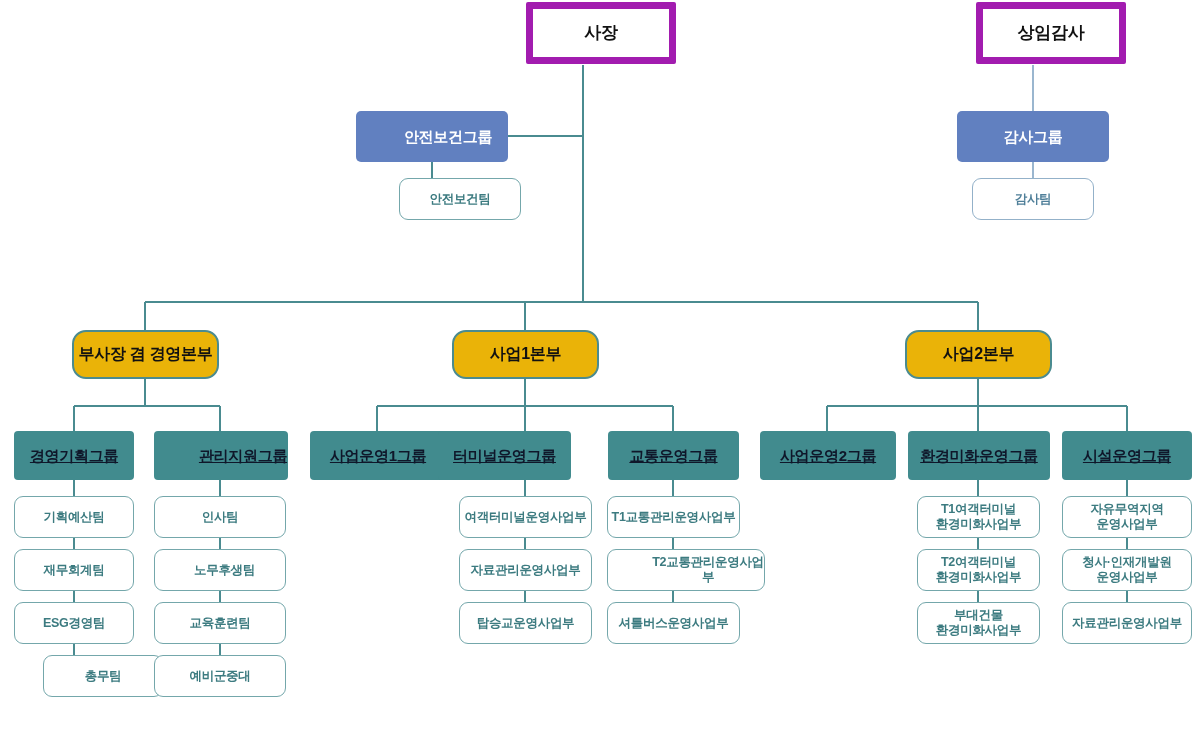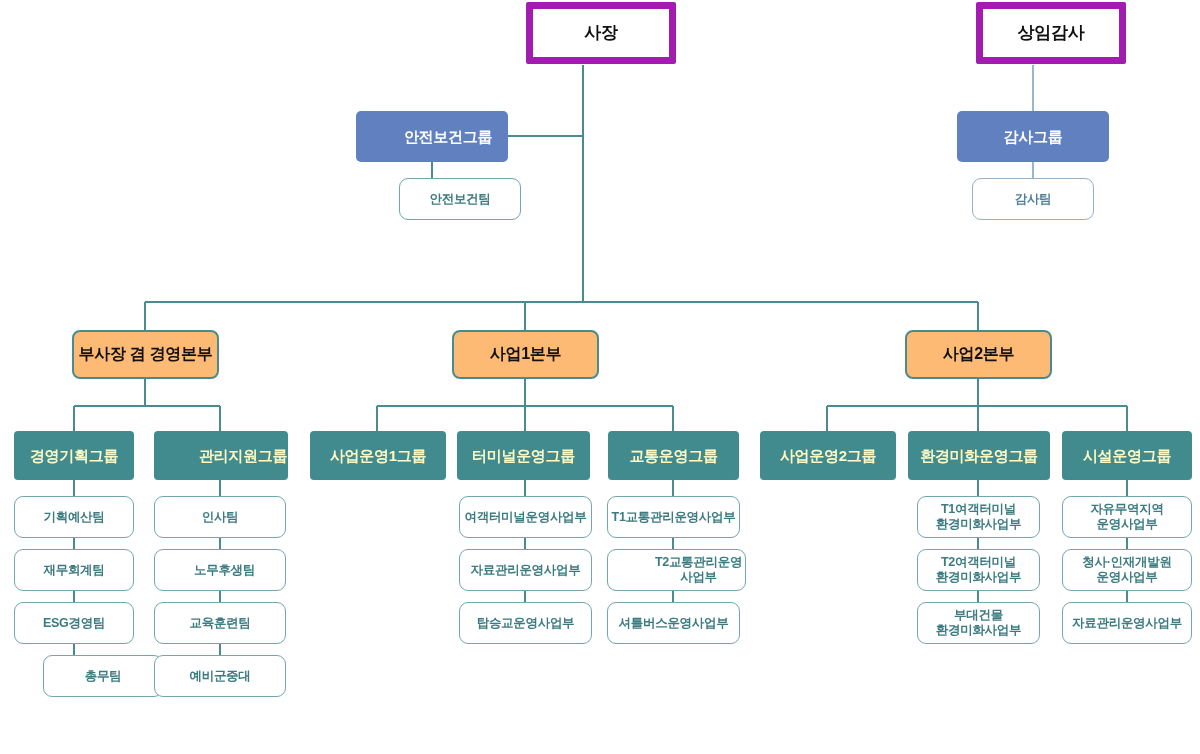--- a/index.html
+++ b/index.html
@@ -52,35 +52,36 @@
   .node.blue {
     background: #6180c0;
     border: none;
     border-radius: 5px;
     color: #ffffff;
     font-weight: bold;
     font-size: 15px;
   }
   
   .node.division {
-    background: #fdba74;
+    background: #eab308;
     border: 2px solid #4a8b90;
-    border-radius: 8px;
+    border-radius: 14px;
     color: #111111;
     font-weight: bold;
     font-size: 16px;
   }
   
   .node.teal {
     background: #418b8e;
     border: none;
     border-radius: 4px;
-    color: #fef9c3;
+    color: #0f172a;
     font-weight: bold;
     font-size: 15px;
+    text-decoration: underline;
   }
   
   .node.team {
     background: #ffffff;
     border: 1.3px solid #74a7ab;
     border-radius: 9px;
     color: #3c7b80;
     font-weight: bold;
     font-size: 12.5px;
   }
@@ -173,21 +174,21 @@
   <div class="node division" style="left:72px; top:330px; width:147px; height:49px;">부사장 겸 경영본부</div>
 
   <div class="node division" style="left:452px; top:330px; width:147px; height:49px;">사업1본부</div>
 
   <div class="node division" style="left:905px; top:330px; width:147px; height:49px;">사업2본부</div>
 
   <div class="node teal" style="left:14px; top:431px; width:120px; height:49px;">경영기획그룹</div>
   <div class="node teal" style="left:154px; top:431px; width:134px; height:49px;padding-left:44px;">관리지원그룹</div>
 
   <div class="node teal" style="left:310px; top:431px; width:136px; height:49px;">사업운영1그룹</div>
-  <div class="node teal" style="left:457px; top:431px; width:133px; height:49px;">터미널운영그룹</div>
+  <div class="node teal" style="left:438px; top:431px; width:133px; height:49px;">터미널운영그룹</div>
   <div class="node teal" style="left:608px; top:431px; width:131px; height:49px;">교통운영그룹</div>
 
   <div class="node teal" style="left:760px; top:431px; width:136px; height:49px;">사업운영2그룹</div>
   <div class="node teal" style="left:908px; top:431px; width:142px; height:49px;">환경미화운영그룹</div>
   <div class="node teal" style="left:1062px; top:431px; width:130px; height:49px;">시설운영그룹</div>
 
   <div class="node team" style="left:14px; top:496px; width:120px; height:42px;">기획예산팀</div>
   <div class="node team" style="left:14px; top:549px; width:120px; height:42px;">재무회계팀</div>
   <div class="node team" style="left:14px; top:602px; width:120px; height:42px;">ESG경영팀</div>
   <div class="node team" style="left:14px; top:655px; width:120px; height:42px;margin-left:29px;">총무팀</div>
@@ -195,21 +196,21 @@
   <div class="node team" style="left:154px; top:496px; width:132px; height:42px;">인사팀</div>
   <div class="node team" style="left:154px; top:549px; width:132px; height:42px;padding-left:9px;">노무후생팀</div>
   <div class="node team" style="left:154px; top:602px; width:132px; height:42px;">교육훈련팀</div>
   <div class="node team" style="left:154px; top:655px; width:132px; height:42px;">예비군중대</div>
 
   <div class="node team" style="left:459px; top:496px; width:133px; height:42px;">여객터미널운영사업부</div>
   <div class="node team" style="left:459px; top:549px; width:133px; height:42px;">자료관리운영사업부</div>
   <div class="node team" style="left:459px; top:602px; width:133px; height:42px;">탑승교운영사업부</div>
 
   <div class="node team" style="left:607px; top:496px; width:133px; height:42px;">T1교통관리운영사업부</div>
-  <div class="node team" style="left:607px; top:549px; width:139px; height:42px;padding-left:44px;">T2교통관리운영사업부</div>
+  <div class="node team" style="left:607px; top:549px; width:158px; height:42px;padding-left:44px;">T2교통관리운영사업부</div>
   <div class="node team" style="left:607px; top:602px; width:133px; height:42px;">셔틀버스운영사업부</div>
 
   <div class="node team" style="left:917px; top:496px; width:123px; height:42px;">T1여객터미널
 환경미화사업부</div>
   <div class="node team" style="left:917px; top:549px; width:123px; height:42px;">T2여객터미널
 환경미화사업부</div>
   <div class="node team" style="left:917px; top:602px; width:123px; height:42px;">부대건물
 환경미화사업부</div>
 
   <div class="node team" style="left:1062px; top:496px; width:130px; height:42px;">자유무역지역

